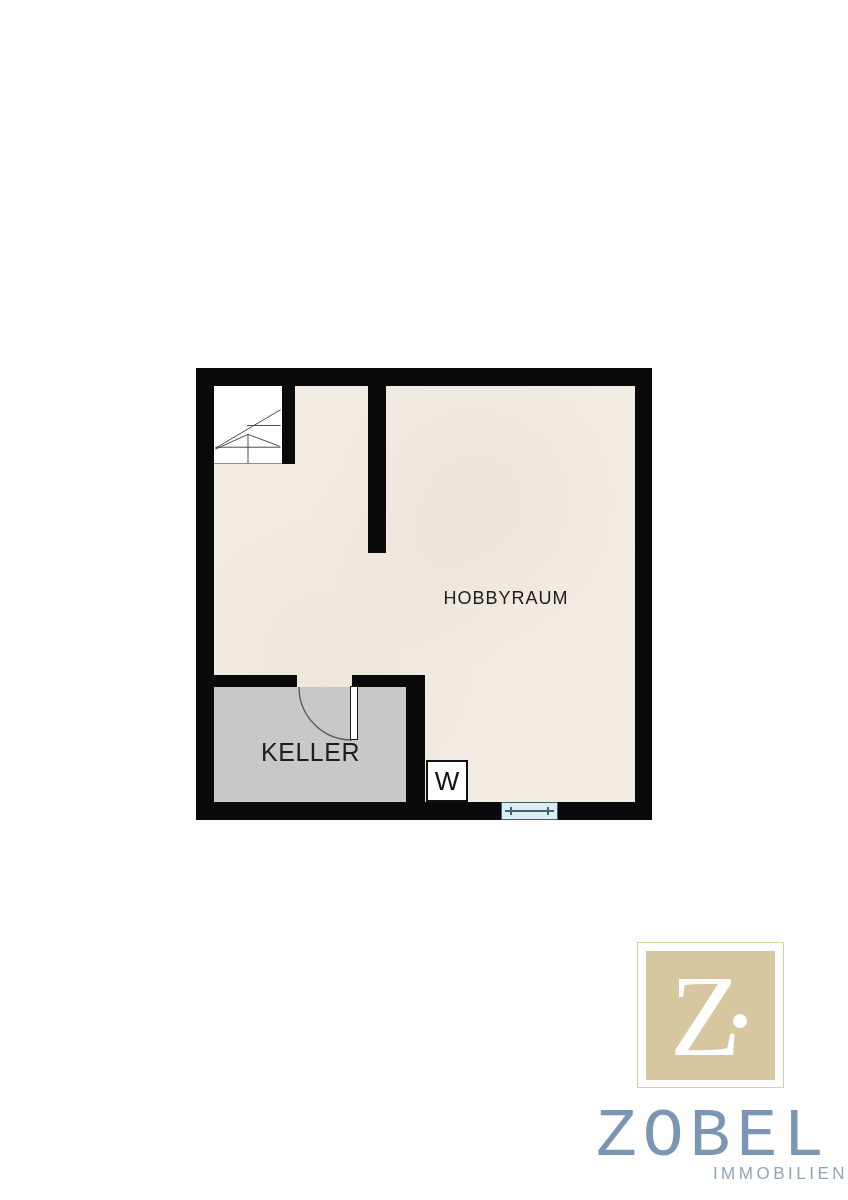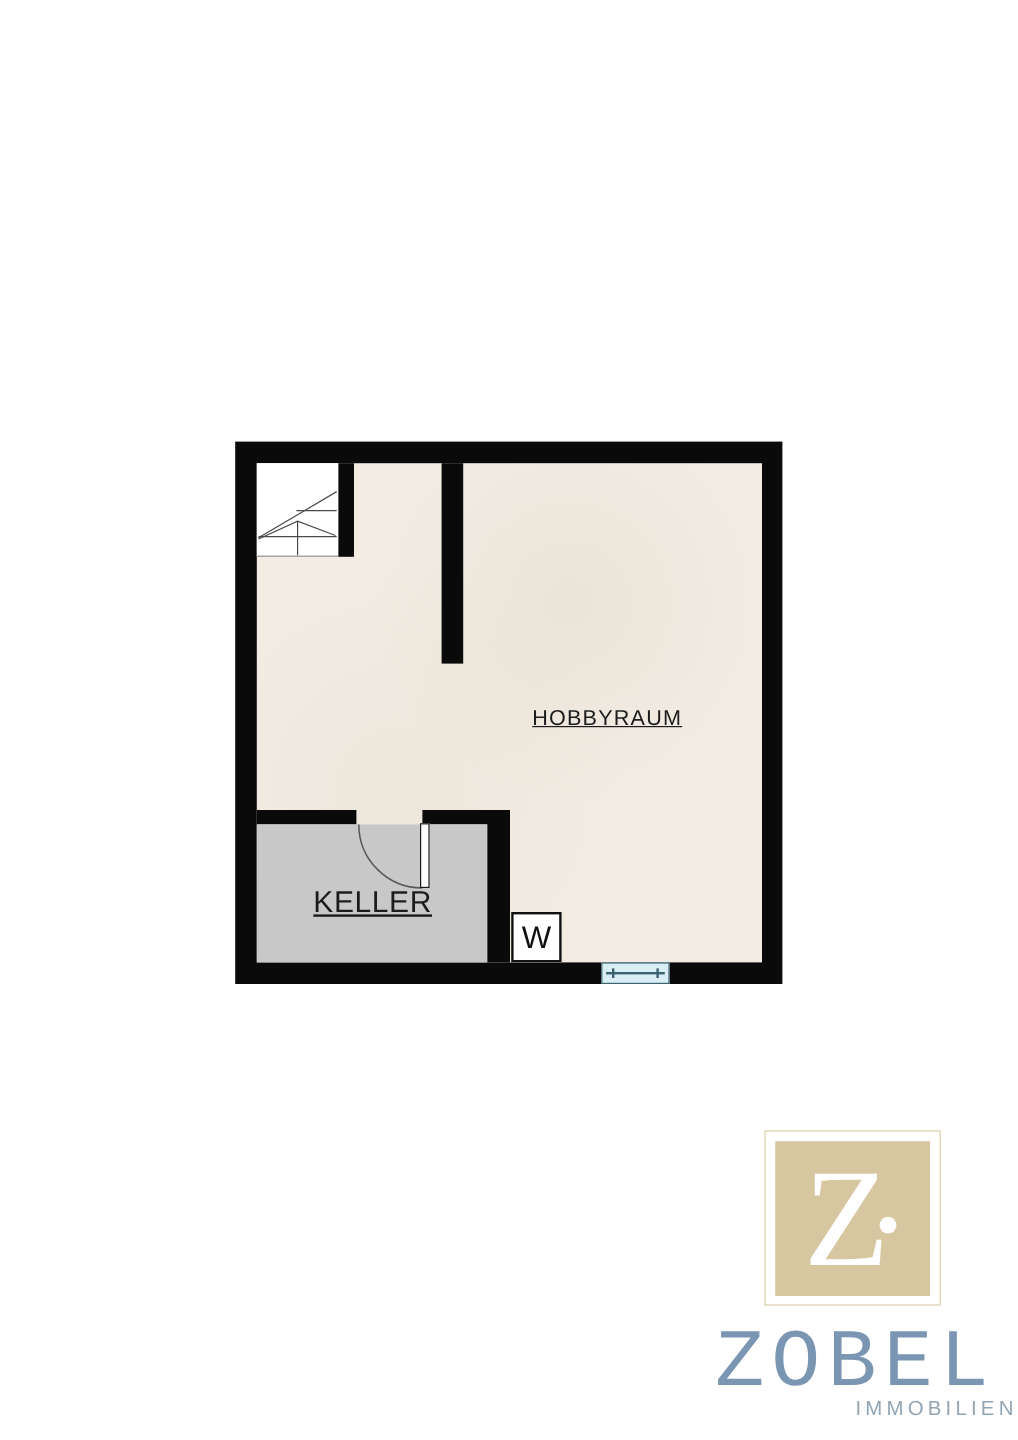--- a/index.html
+++ b/index.html
@@ -40,21 +40,21 @@
   .door-leaf{position:absolute;left:154px;top:318px;width:8px;height:54px;background:#ffffff;border:1px solid #1a1a1a;}
 
   .w-box{position:absolute;left:230px;top:392px;width:42px;height:42px;background:#ffffff;border:2px solid #111;
     display:flex;align-items:center;justify-content:center;font-size:26px;color:#111;}
 
   .window{position:absolute;left:305px;top:434px;width:57px;height:18px;background:var(--window-fill);border:1px solid var(--window-line);}
   .window .mid{position:absolute;left:3px;right:3px;top:7px;height:2px;background:var(--window-line);}
   .window .tick-l{position:absolute;left:8px;top:4px;width:2px;height:8px;background:var(--window-line);}
   .window .tick-r{position:absolute;right:8px;top:4px;width:2px;height:8px;background:var(--window-line);}
 
-  .room-label{position:absolute;color:var(--label-ink);text-align:center;text-decoration:underline;}
+  .room-label{position:absolute;color:var(--label-ink);text-align:center;}
   .label-hobbyraum{left:200px;top:219px;width:220px;font-size:18px;letter-spacing:1px;line-height:22px;}
   .label-keller{left:24px;top:371px;width:140px;font-size:25px;letter-spacing:0.5px;line-height:26px;text-align:right;}
 
   
   .logo-frame{position:absolute;left:637px;top:942px;width:147px;height:146px;border:1px solid var(--logo-frame);background:#ffffff;padding:8px;}
   .logo-square{position:relative;width:129px;height:129px;background:var(--logo-tan);
     display:flex;align-items:center;justify-content:center;}
   .logo-monogram{font-family:"Liberation Serif", serif;font-size:116px;line-height:1;color:#ffffff;margin-right:10px;}
   .logo-dot{position:absolute;left:87px;top:63px;width:14px;height:14px;border-radius:50%;background:#ffffff;}
   .logo-name{position:absolute;left:578px;top:1103px;width:270px;text-align:center;

